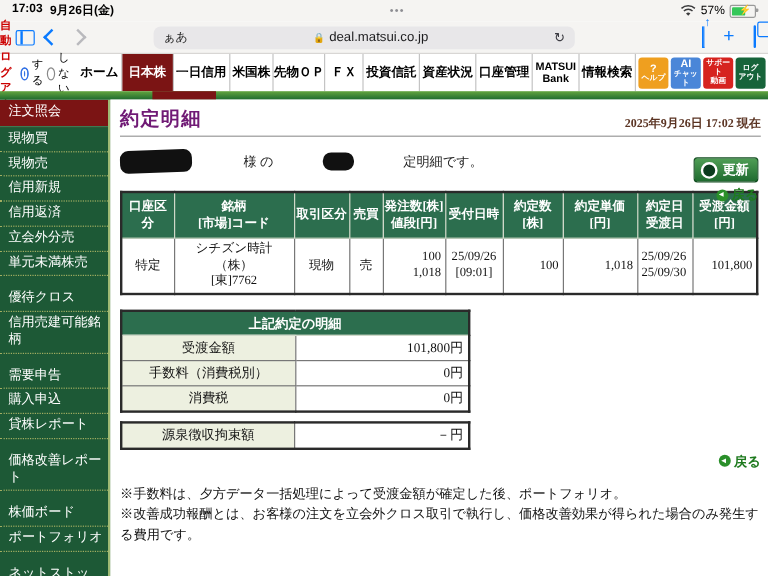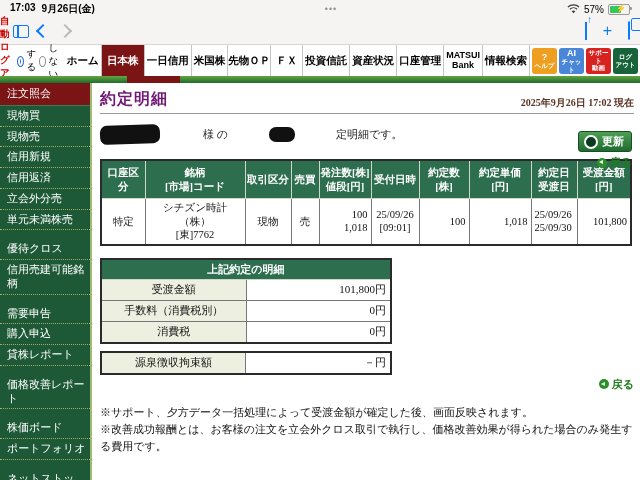--- a/index.html
+++ b/index.html
@@ -135,20 +135,28 @@
   <div class="browserbar">
     <span class="bicon">
         <span class="sidebar-glyph"></span>
       </span>
     <span class="bicon">
         <span class="chev"></span>
       </span>
     <span class="bicon">
         <span class="chev fwd"></span>
       </span>
+    <div class="urlpill">
+      <span class="aa">ぁあ</span>
+      <span class="host">
+        <span class="lock">🔒</span>
+        <span>deal.matsui.co.jp</span>
+      </span>
+      <span class="reload">↻</span>
+    </div>
     <div class="b-right">
       <span><span class="shareg"></span></span>
       <span class="plusg">+</span>
       <span><span class="tabsg"></span></span>
     </div>
   </div>
 
   <div class="navbar">
     <div class="autolog">
       <span class="t">自動ログアウト</span>
@@ -362,19 +370,19 @@
         </tr>
       </tbody>
         </table>
 
       <div class="backlink backbottom">
         <span class="gc"></span>
         <span>戻る</span>
       </div>
 
       <div class="notes">
-        <div>※サポート、夕方データ一括処理によって受渡金額が確定した後、画面反映されます。</div>
+        <div>※手数料は、夕方データ一括処理によって受渡金額が確定した後、ポートフォリオ。</div>
         <div>※改善成功報酬とは、お客様の注文を立会外クロス取引で執行し、価格改善効果が得られた場合のみ発生する費用です。</div>
       </div>
 
     </div>
   </div>
 </div>
 
 </body></html>

